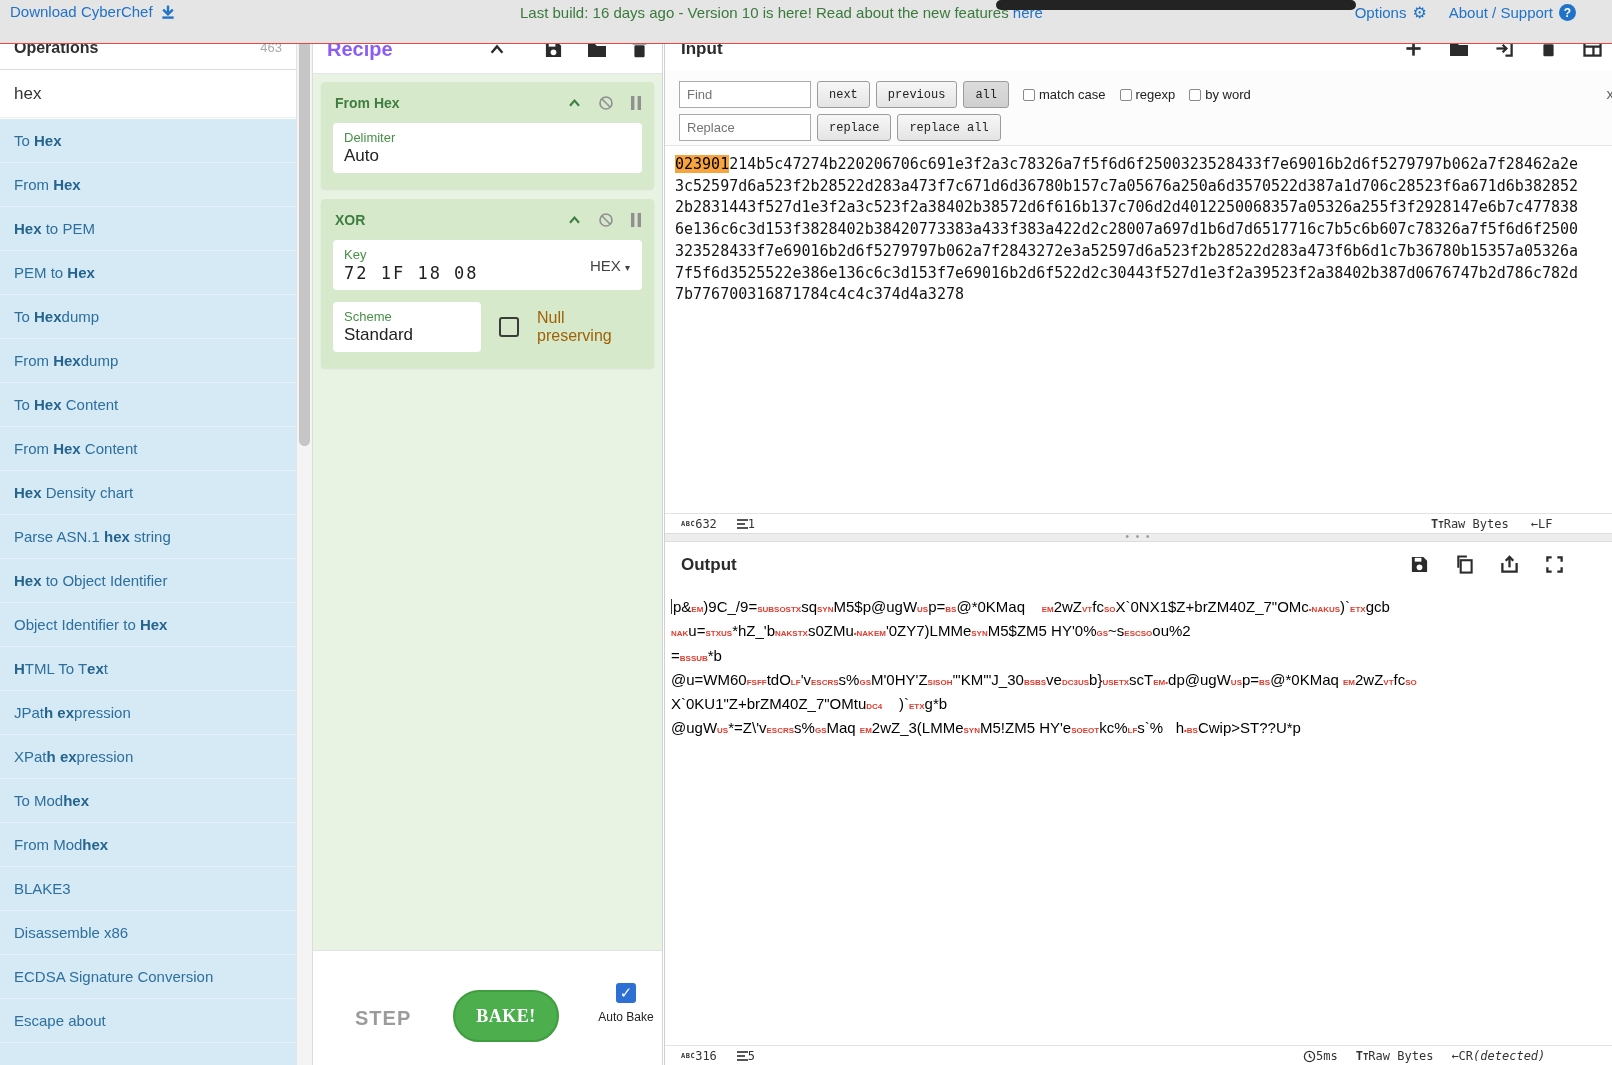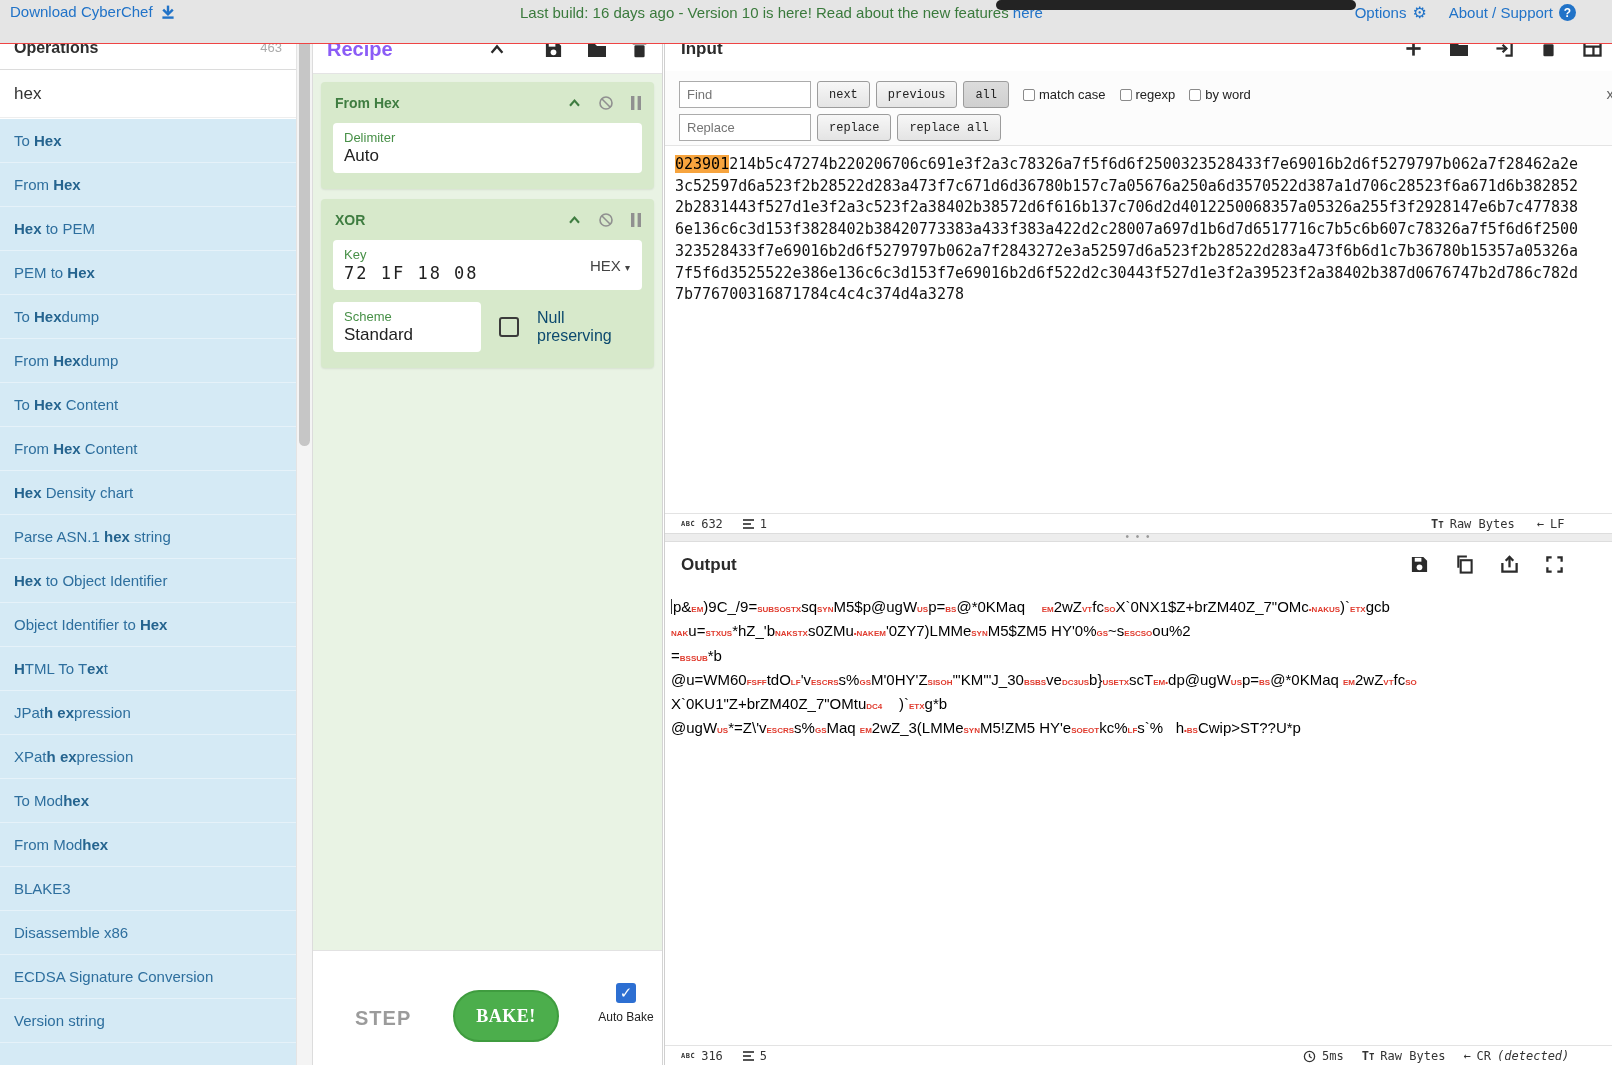--- a/index.html
+++ b/index.html
@@ -57,21 +57,21 @@
   .ingredient { background:#fff; border-radius:4px; margin:0 12px 12px 12px; padding:7px 11px; position:relative; }
   .ingredient .lbl { font-size:13px; color:#479047; }
   .ingredient .val { font-size:17px; color:#222; margin-top:1px; }
   .ingredient .val.mono { font-family:"DejaVu Sans Mono", monospace; letter-spacing:2px; }
   .hexsel { position:absolute; right:12px; top:50%; transform:translateY(-50%);
     font-size:15px; color:#444; }
   .hexsel .caret { font-size:10px; }
   .scheme-row { display:flex; align-items:center; margin:0 12px 12px 12px; gap:18px; }
   .scheme-row .ingredient { margin:0; width:148px; flex:0 0 auto; }
   .chk20 { width:20px; height:20px; border:2px solid #3b3b3b; border-radius:3px; background:transparent; flex:0 0 auto; }
-  .nullp { font-size:16px; color:#0c4a6e; }
+  .nullp { font-size:16px; color:#a16207; }
   #rec-controls { position:absolute; left:0; right:0; bottom:0; height:115px; background:#fff;
     border-top:1px solid #e2e2e2; }
   #step-btn { position:absolute; left:42px; top:56px; font-size:20px; font-weight:bold;
     color:#9b9b9b; letter-spacing:1px; }
   #bake-btn { position:absolute; left:140px; top:39px; width:106px; height:52px; border-radius:26px;
     background:#4cae4c; border:2px solid #3f9c3f; color:#fff; font-size:18px; font-weight:bold;
     display:flex; align-items:center; justify-content:center; letter-spacing:0.5px;font-family:Liberation Serif, serif; }
   #autobake { position:absolute; left:282px; top:32px; width:62px; text-align:center; }
   #autobake .box { width:20px; height:20px; border-radius:3px; background:#2d6fd2; color:#fff;
     font-size:15px; line-height:20px; margin:0 auto; }
@@ -96,21 +96,21 @@
   .fchk .sq { width:12px; height:12px; border:1px solid #8a8a8a; background:#fff; border-radius:2px; }
   #find-close { position:absolute; right:-2px; top:14px; font-size:15px; color:#666; }
   #input-text { position:absolute; top:120px; left:0; right:0; height:360px; padding:8px 10px;
     font-family:"DejaVu Sans Mono", monospace; font-size:15px; line-height:21.7px; color:#141414;
     overflow:hidden; }
   .io-line { white-space:pre; }
   .hl { background:#f7a43e; color:#000; }
   .io-footer { position:absolute; left:0; right:0; height:20px; border-top:1px solid #e3e3e3;
     font-family:"DejaVu Sans Mono", monospace; font-size:12px; color:#333; background:#fff; }
   .io-footer .lft { position:absolute; left:16px; top:3px; display:flex; gap:20px; align-items:center; }
-  .io-footer .grp { display:flex; gap:6px; align-items:center; }
+  .io-footer .grp { display:flex; align-items:center; }
   .abc { font-size:7px; font-weight:bold; letter-spacing:0.5px; color:#333; }
   .lines-ic { display:inline-block; width:11px; }
   .lines-ic i { display:block; height:2px; background:#555; margin:2px 0; }
   .lines-ic i:first-child { width:11px; } .lines-ic i:nth-child(2) { width:8px; }
   .tt { font-weight:bold; } .tt .small { font-size:9px; }
   #input-footer { top:487px; }
   #splitter { position:absolute; top:507px; left:0; right:0; height:9px; background:#ededed;
     border-top:1px solid #ddd; border-bottom:1px solid #ddd; text-align:center; color:#999;
     font-size:10px; line-height:6px; letter-spacing:2px; }
   #output-header { position:absolute; top:516px; left:0; right:0; }
@@ -174,21 +174,21 @@
       <div class="op-item"><b>Hex</b><span> to Object Identifier</span></div>
       <div class="op-item"><span>Object Identifier to </span><b>Hex</b></div>
       <div class="op-item"><b>H</b><span>TML To T</span><b>ex</b><span>t</span></div>
       <div class="op-item"><span>JPat</span><b>h</b><span> </span><b>ex</b><span>pression</span></div>
       <div class="op-item"><span>XPat</span><b>h</b><span> </span><b>ex</b><span>pression</span></div>
       <div class="op-item"><span>To Mod</span><b>hex</b></div>
       <div class="op-item"><span>From Mod</span><b>hex</b></div>
       <div class="op-item"><span>BLAKE3</span></div>
       <div class="op-item"><span>Disassemble x86</span></div>
       <div class="op-item"><span>ECDSA Signature Conversion</span></div>
-      <div class="op-item"><span>Version string</span></div>
+      <div class="op-item"><span>Escape about</span></div>
     </div>
 </div>
 <div id="ops-scroll">
   <div class="thumb"></div>
 </div>
 
 <div id="recipe">
   <div id="recipe-header">
     <span class="t">Recipe</span>
     <span class="icons">

